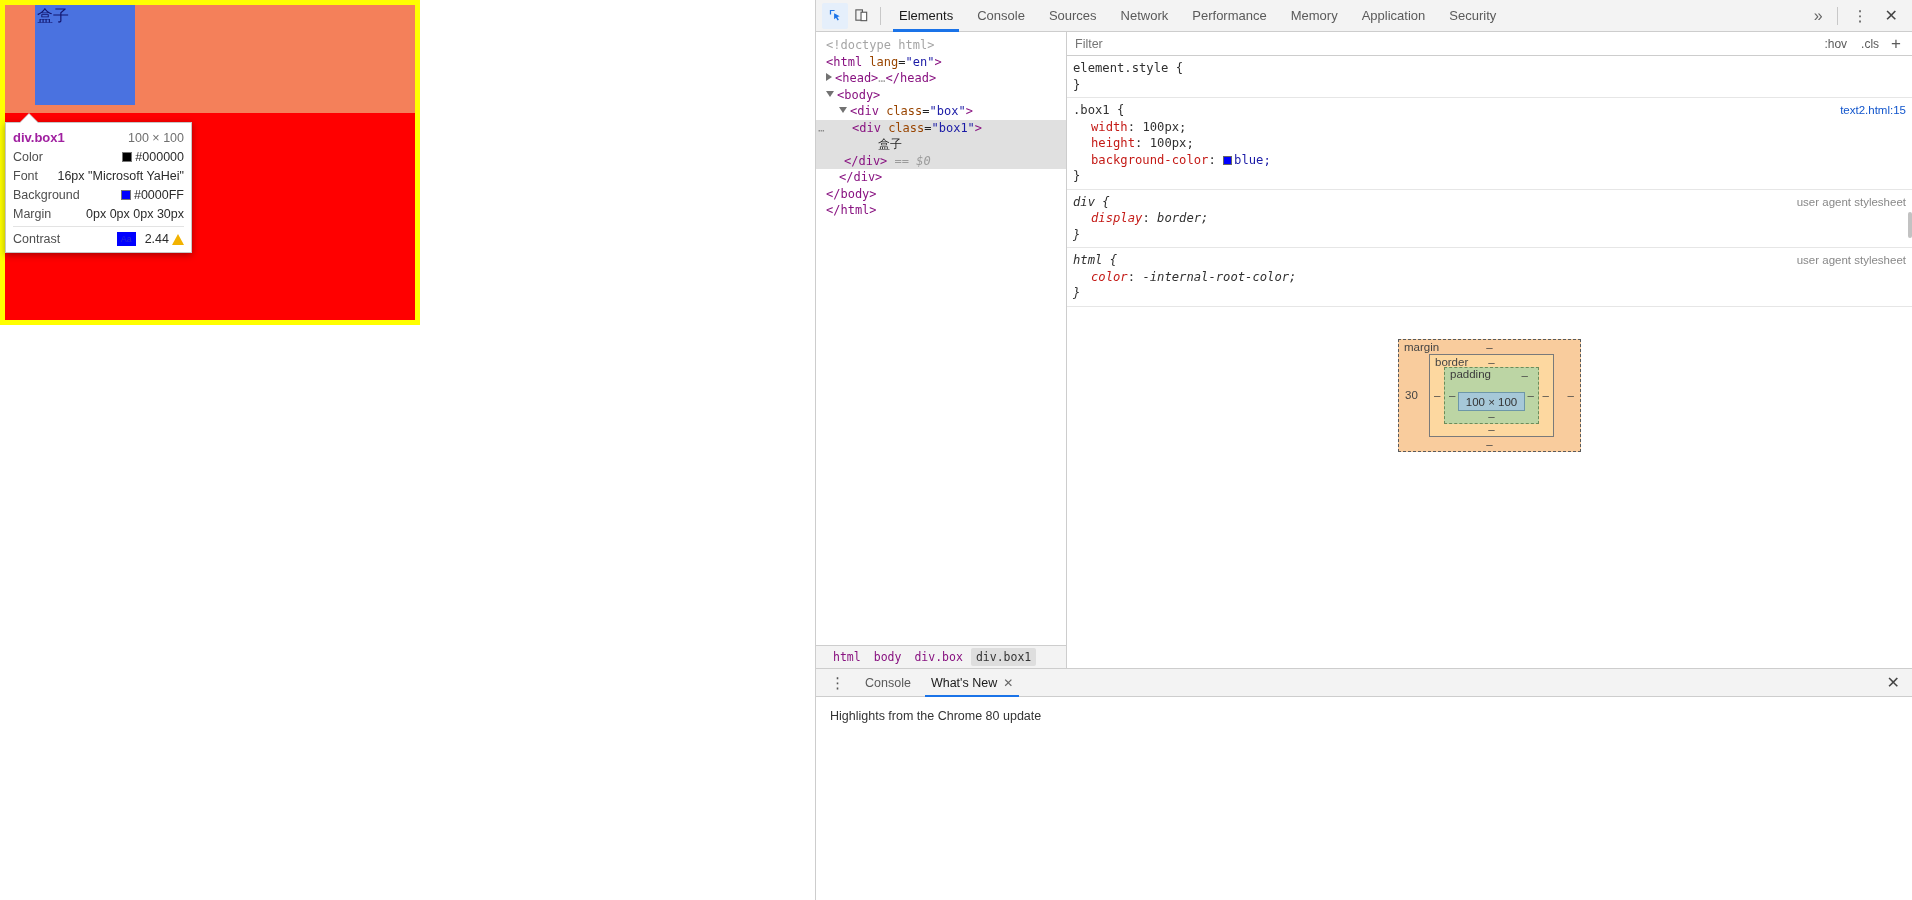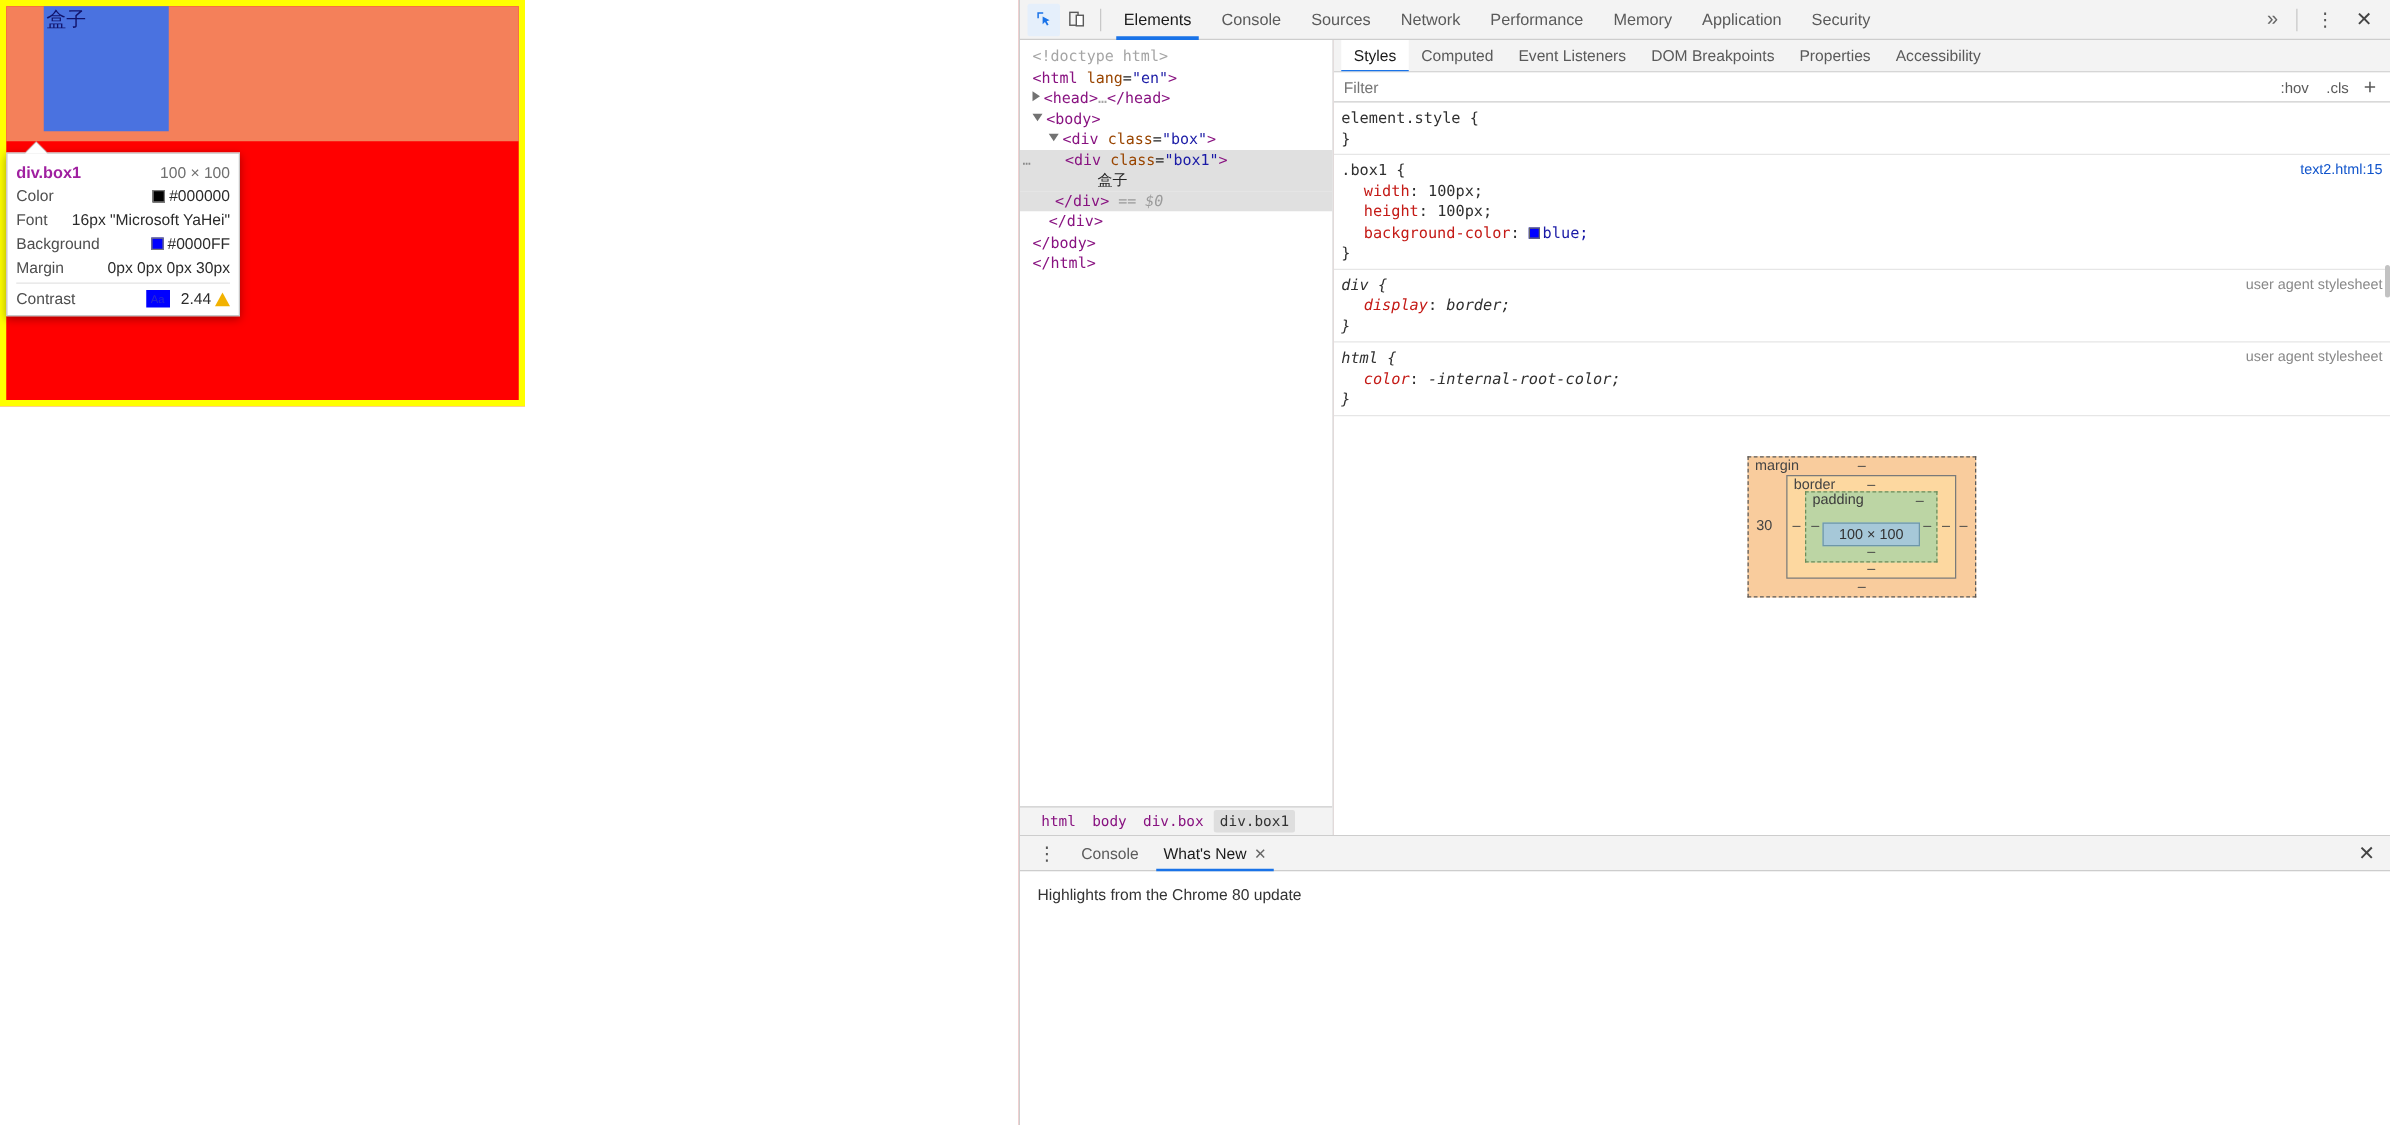--- a/index.html
+++ b/index.html
@@ -63,21 +63,21 @@
   }
   .warn-tri {
     display:inline-block; width:0; height:0;
     border-left:6px solid transparent; border-right:6px solid transparent;
     border-bottom:11px solid #f2b200; position:relative; top:1px;
   }
 
   
   #devtools {
     position:absolute; left:815px; top:0; width:1097px; height:900px;
-    background:#ef4444; border-left:1px solid #cdcdcd;
+    background:#f0abfc; border-left:1px solid #cdcdcd;
     font-family:"Liberation Sans", sans-serif;
   }
 
   
   #dt-toolbar {
     position:relative; height:32px; display:flex; align-items:center;
     border-bottom:1px solid #cdcdcd; background:#f3f3f3; padding-left:6px;
   }
   .tb-icon {
     width:26px; height:26px; display:flex; align-items:center; justify-content:center;
@@ -200,21 +200,21 @@
   
   #boxmodel-wrap {
     display:flex; justify-content:center; padding-top:32px;
     font-family:"Liberation Sans", sans-serif;
   }
   #bm-margin {
     width:183px; background:#f9cc9d; border:1px dashed #5a5a5a;
     padding:0; position:relative; text-align:center;
   }
   #bm-border {
-    margin:14px 15px 14px 30px; background:#fdd8a0; border:1px solid #7a7a7a;
+    margin:14px 26px 14px 30px; background:#fdd8a0; border:1px solid #7a7a7a;
     position:relative;
   }
   #bm-padding {
     margin:12px 14px; background:#bcd5a4; border:1px dashed #6c8c5a;
     position:relative;
   }
   #bm-content {
     margin:12px 13px; background:#a6c8d8; border:1px solid #6d97a8;
     height:19px; line-height:19px; font-size:11.5px; color:#333;
   }
@@ -367,28 +367,20 @@
       <div id="dom-crumbs">
         <span class="crumb">html</span>
         <span class="crumb">body</span>
         <span class="crumb">div.box</span>
         <span class="crumb sel">div.box1</span>
       </div>
     </div>
 
     <div id="styles-pane">
 
-      <div id="styles-tabs">
-        <div class="st-tab sel">Styles</div>
-        <div class="st-tab">Computed</div>
-        <div class="st-tab">Event Listeners</div>
-        <div class="st-tab">DOM Breakpoints</div>
-        <div class="st-tab">Properties</div>
-        <div class="st-tab">Accessibility</div>
-      </div>
 
       <div id="filter-bar">
         <input id="filter-input" placeholder="Filter" style="">
         <span class="fb-btn">:hov</span>
         <span class="fb-btn">.cls</span>
         <span class="fb-plus">+</span>
       </div>
 
       <div id="css-rules">
           <div class="rule">

